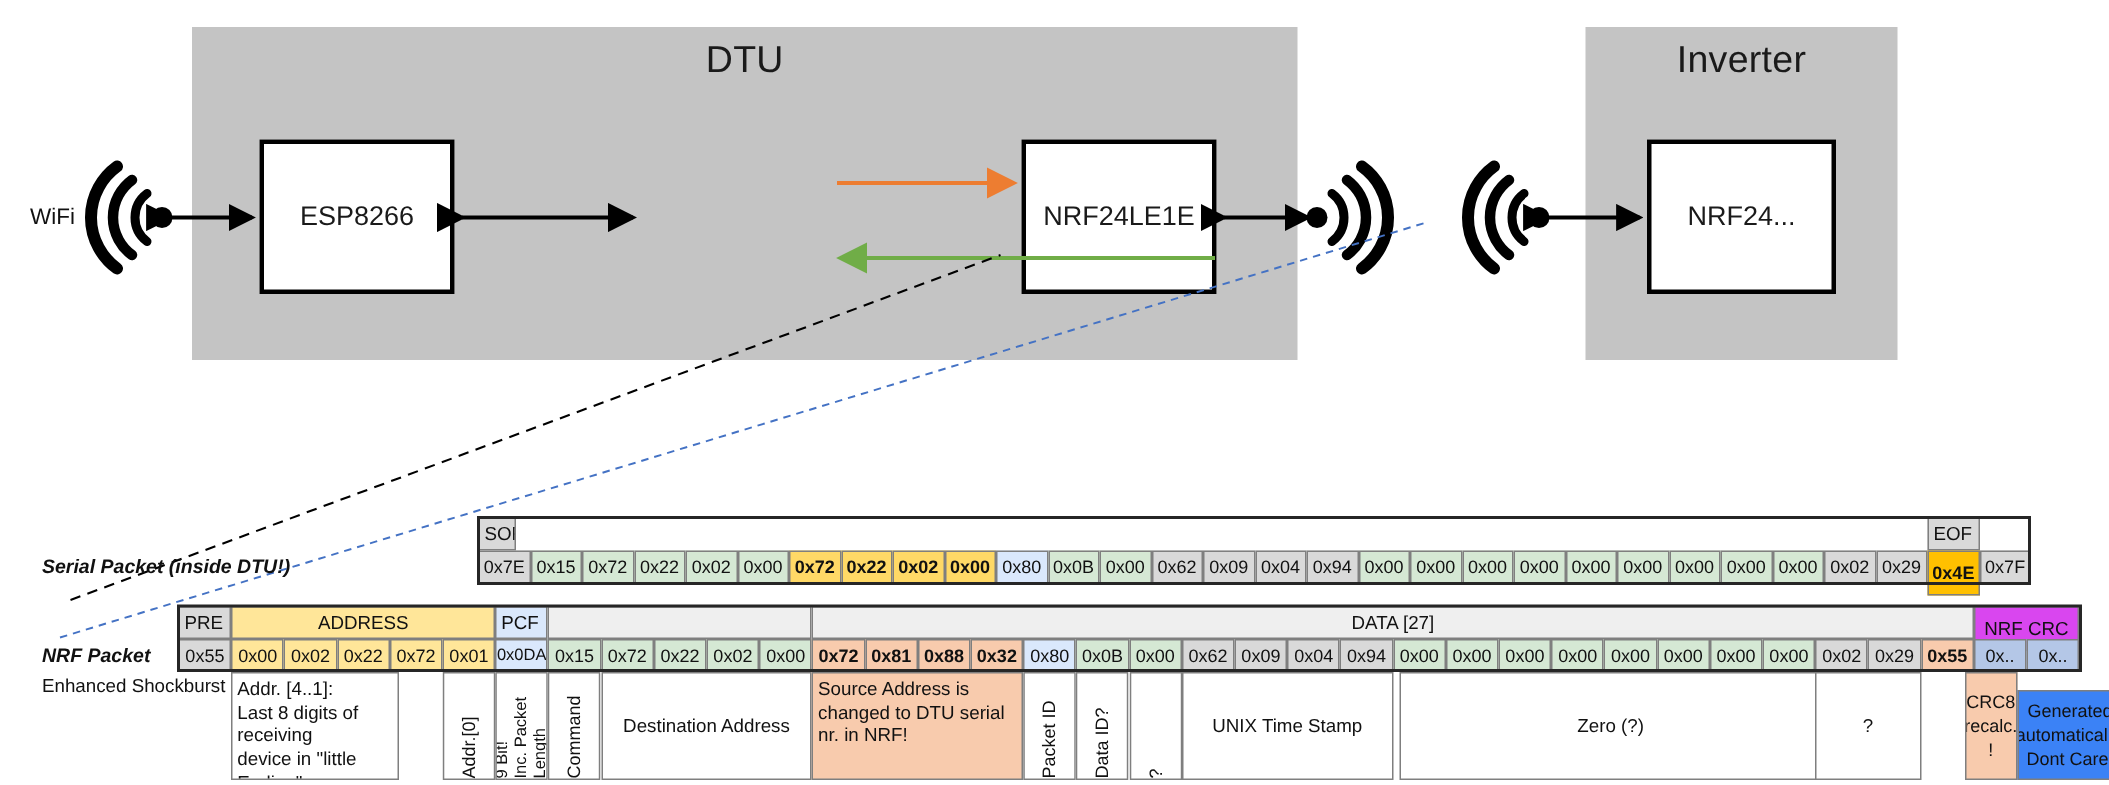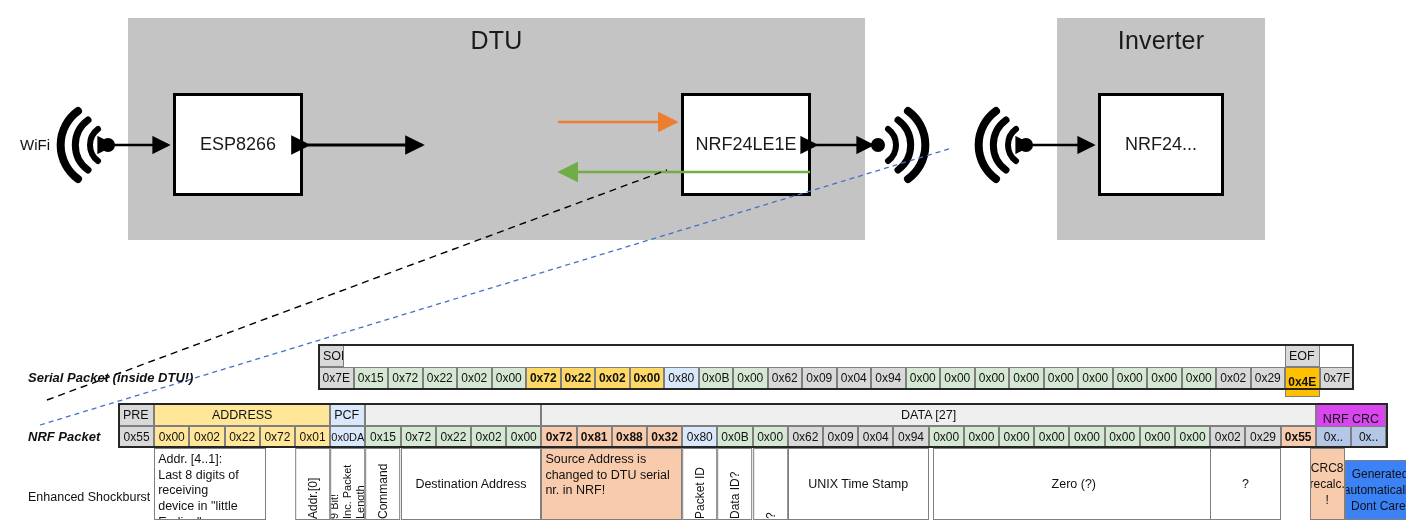--- a/index.html
+++ b/index.html
@@ -116,21 +116,21 @@
     </g>
     <line x1="1031" y1="145" x2="1093" y2="145" stroke="#000" stroke-width="2.6" marker-start="url(#ah-black-s)" marker-end="url(#ah-black)"></line>
 
     <line x1="47" y1="400" x2="667" y2="170" stroke="#000" stroke-width="1.4" stroke-dasharray="7,5"></line>
 
     <line x1="40" y1="425" x2="952" y2="148" stroke="#4472C4" stroke-width="1.3" stroke-dasharray="5,4"></line>
   </svg>
 
   <div class="rowlabel" style="left:28px;top:370px;">Serial Packet (inside DTU!)</div>
   <div class="rowlabel" style="left:28px;top:429px;">NRF Packet</div>
-  <div class="rowlabel plain" style="left:28px;top:450px;margin-top:40px;">Enhanced Shockburst</div>
+  <div class="rowlabel plain" style="left:28px;top:450px;">Enhanced Shockburst</div>
 
   <div id="serial-table">
       <div class="cell hdr lft" style="left: 319px; top: 345px; width: 25px; height: 22px; background: rgb(217, 217, 217);">SOF</div>
       <div class="cell hdr lft" style="left: 353.5px; top: 345px; width: 931.5px; height: 22px; background: transparent; border: none;"></div>
       <div class="cell hdr lft" style="left: 1285px; top: 345px; width: 34.5px; height: 22px; background: rgb(217, 217, 217);">EOF</div>
       <div class="cell" style="left: 319px; top: 367px; width: 34.5px; height: 22px; background: rgb(217, 217, 217);">0x7E</div>
       <div class="cell" style="left: 353.5px; top: 367px; width: 34.5px; height: 22px; background: rgb(213, 232, 212);">0x15</div>
       <div class="cell" style="left: 388px; top: 367px; width: 34.5px; height: 22px; background: rgb(213, 232, 212);">0x72</div>
       <div class="cell" style="left: 422.5px; top: 367px; width: 34.5px; height: 22px; background: rgb(213, 232, 212);">0x22</div>
       <div class="cell" style="left: 457px; top: 367px; width: 34.5px; height: 22px; background: rgb(213, 232, 212);">0x02</div>

